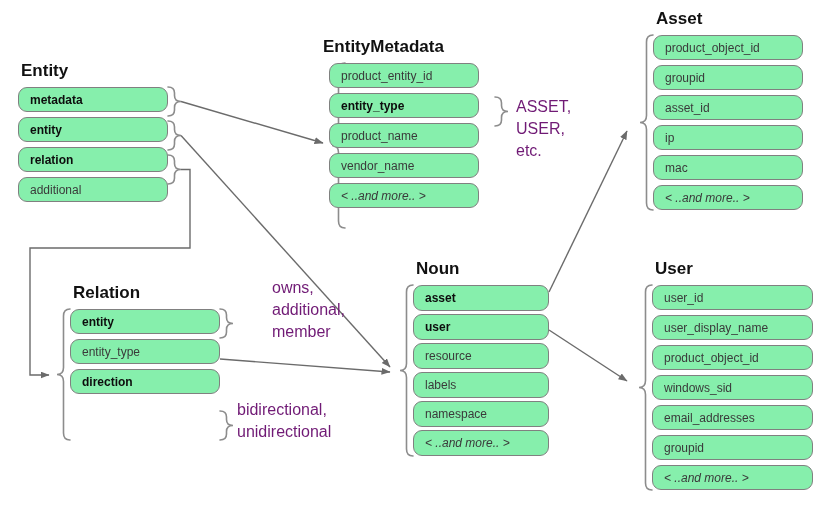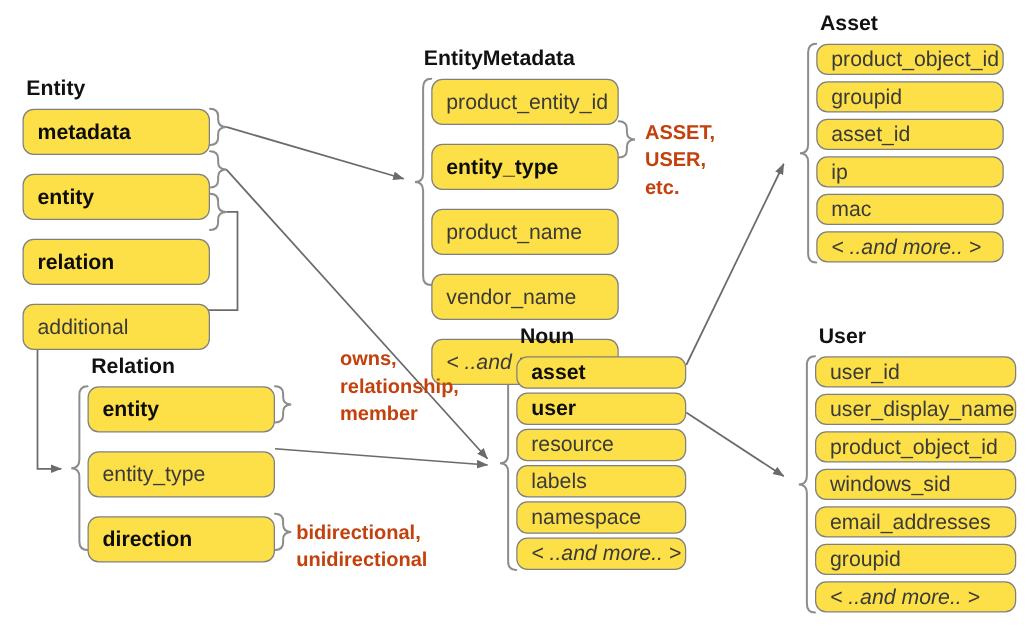--- a/index.html
+++ b/index.html
@@ -8,31 +8,31 @@
     font-family:"Liberation Sans","DejaVu Sans",sans-serif;
   }
   .wires{position:absolute;left:0;top:0;width:823px;height:506px;pointer-events:none;}
   .table{position:absolute;}
   .tbl-title{
     font-size:17px;line-height:21px;font-weight:bold;color:#111111;
     margin:0 0 6px 3px;white-space:nowrap;
   }
   .field{
     box-sizing:border-box;width:100%;
-    background:#fde047;border:1.5px solid #808080;border-radius:9px;
+    background:#86efac;border:1.5px solid #808080;border-radius:9px;
     display:flex;align-items:center;
-    font-size:17px;color:#3a3a3a;padding:0 11px;white-space:nowrap;
+    font-size:12px;color:#3a3a3a;padding:0 11px;white-space:nowrap;
   }
-  .t-lg .field{height:37px;margin-bottom:15px;}
+  .t-lg .field{height:25px;margin-bottom:5px;}
   .t-md .field{height:26px;margin-bottom:3px;}
   .t-sm .field{height:25px;margin-bottom:5px;}
   .field.b{font-weight:bold;color:#0d0d0d;}
   .field.i{font-style:italic;}
   .annot{
-    position:absolute;font-size:16px;color:#c2410c;white-space:nowrap;font-weight:bold;
+    position:absolute;font-size:16px;color:#701a75;white-space:nowrap;
   }
   .annot div{line-height:22px;}
   .brace{fill:none;stroke:#8c8c8c;stroke-width:1.6;stroke-linecap:round;}
   .conn{fill:none;stroke:#6b6b6b;stroke-width:1.4;}
 </style>
 </head>
 <body>
 
 <div class="canvas">
 
@@ -65,21 +65,21 @@
   </svg>
 
   <div class="table t-lg" style="left:18px;top:60px;width:150px;">
     <div class="tbl-title">Entity</div>
     <div class="field b">metadata</div>
     <div class="field b">entity</div>
     <div class="field b">relation</div>
     <div class="field">additional</div>
   </div>
 
-  <div class="table t-lg" style="left:345px;top:36px;width:150px;">
+  <div class="table t-lg" style="left:329px;top:36px;width:150px;">
     <div class="tbl-title" style="margin-left:-6px;">EntityMetadata</div>
     <div class="field">product_entity_id</div>
     <div class="field b">entity_type</div>
     <div class="field">product_name</div>
     <div class="field">vendor_name</div>
     <div class="field i">&lt; ..and more.. &gt;</div>
   </div>
 
   <div class="table t-sm" style="left:653px;top:8px;width:150px;">
     <div class="tbl-title">Asset</div>
@@ -120,22 +120,22 @@
   </div>
 
   <div class="annot" style="left:516px;top:96px;">
     <div>ASSET,</div>
     <div>USER,</div>
     <div>etc.</div>
   </div>
 
   <div class="annot" style="left:235px;top:277px;margin-left:37px;">
     <div>owns,</div>
-    <div>relationship,</div>
+    <div>additional,</div>
     <div>member</div>
   </div>
 
-  <div class="annot" style="left:237px;top:416px;">
+  <div class="annot" style="left:237px;top:399px;">
     <div>bidirectional,</div>
     <div>unidirectional</div>
   </div>
 
 </div>
 
 </body></html>

